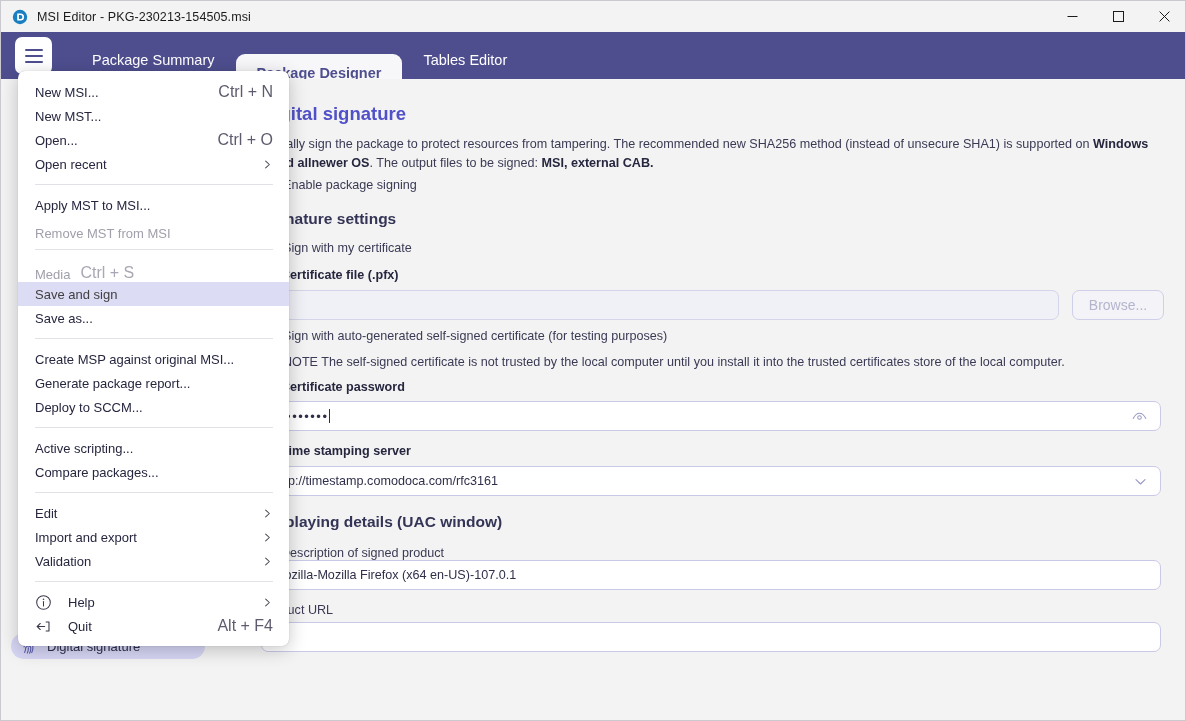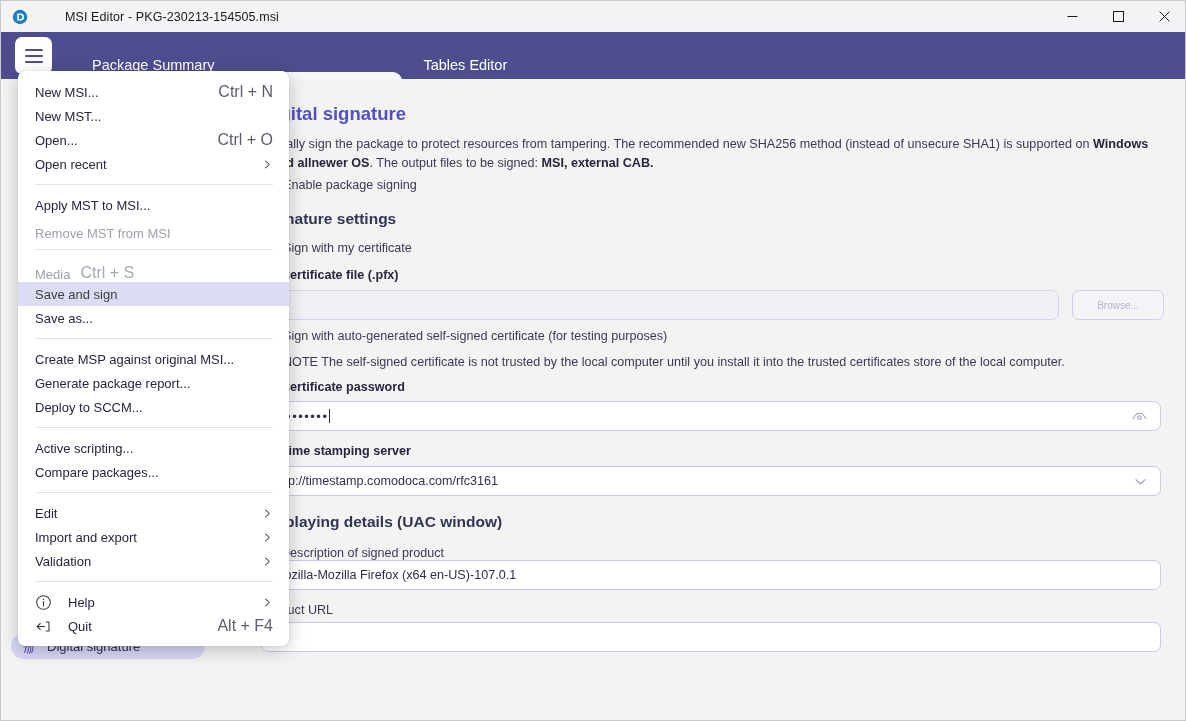--- a/index.html
+++ b/index.html
@@ -26,21 +26,20 @@
     background: #f3f3f3;
     display: flex; align-items: center;
   }
   .tb-logo {
     width: 16px; height: 16px; margin-left: 11px; margin-right: 9px;
     flex: 0 0 auto; display: block;
   }
   .tb-title {
     font-size: 12.5px; color: #1b1b1b; letter-spacing: 0.1px;
     white-space: nowrap;
-    margin-left: 28px;
   }
   .tb-spacer { flex: 1 1 auto; }
   .tb-btn {
     width: 46px; height: 31px;
     display: flex; align-items: center; justify-content: center;
     color: #1b1b1b;
   }
   .tb-btn svg { display: block; }
 
   
@@ -56,22 +55,22 @@
     border-radius: 7px;
     display: flex; flex-direction: column;
     align-items: center; justify-content: center;
     gap: 4px;
   }
   .hamburger span {
     display: block; width: 18px; height: 2px;
     background: #4e4e8f; border-radius: 1px;
   }
   .tabs {
-    position: absolute; left: 70px; top: 14px;
-    height: 47px; display: flex; align-items: flex-start;
+    position: absolute; left: 70px; top: 4px;
+    height: 47px; display: flex; align-items: center;
   }
   .tab {
     height: 38px;
     padding: 0 21px;
     display: flex; align-items: center;
     font-size: 14.5px;
     color: #ffffff;
     white-space: nowrap;
   }
   .tab.active {
@@ -175,21 +174,21 @@
   .field.disabled { background: #f0f0f7; border-color: #d4d4ea; }
   .field .val { white-space: nowrap; overflow: hidden; }
   .field .ico { margin-left: auto; color: #9a9ac4; display: block; }
 
   .btn {
     position: absolute;
     border: 1px solid #cfcfea;
     border-radius: 7px;
     background: #f3f3f8;
     display: flex; align-items: center; justify-content: center;
-    font-size: 10px; color: #b4b4cd;
+    font-size: 14px; color: #b4b4cd;
   }
 
   .dots {
     letter-spacing: 1.5px; font-size: 13px; color: #2f2f4a;
     line-height: 1;
   }
   .caret {
     display: inline-block; width: 1px; height: 14px;
     background: #2f2f4a; margin-left: 1px;
     vertical-align: middle;

